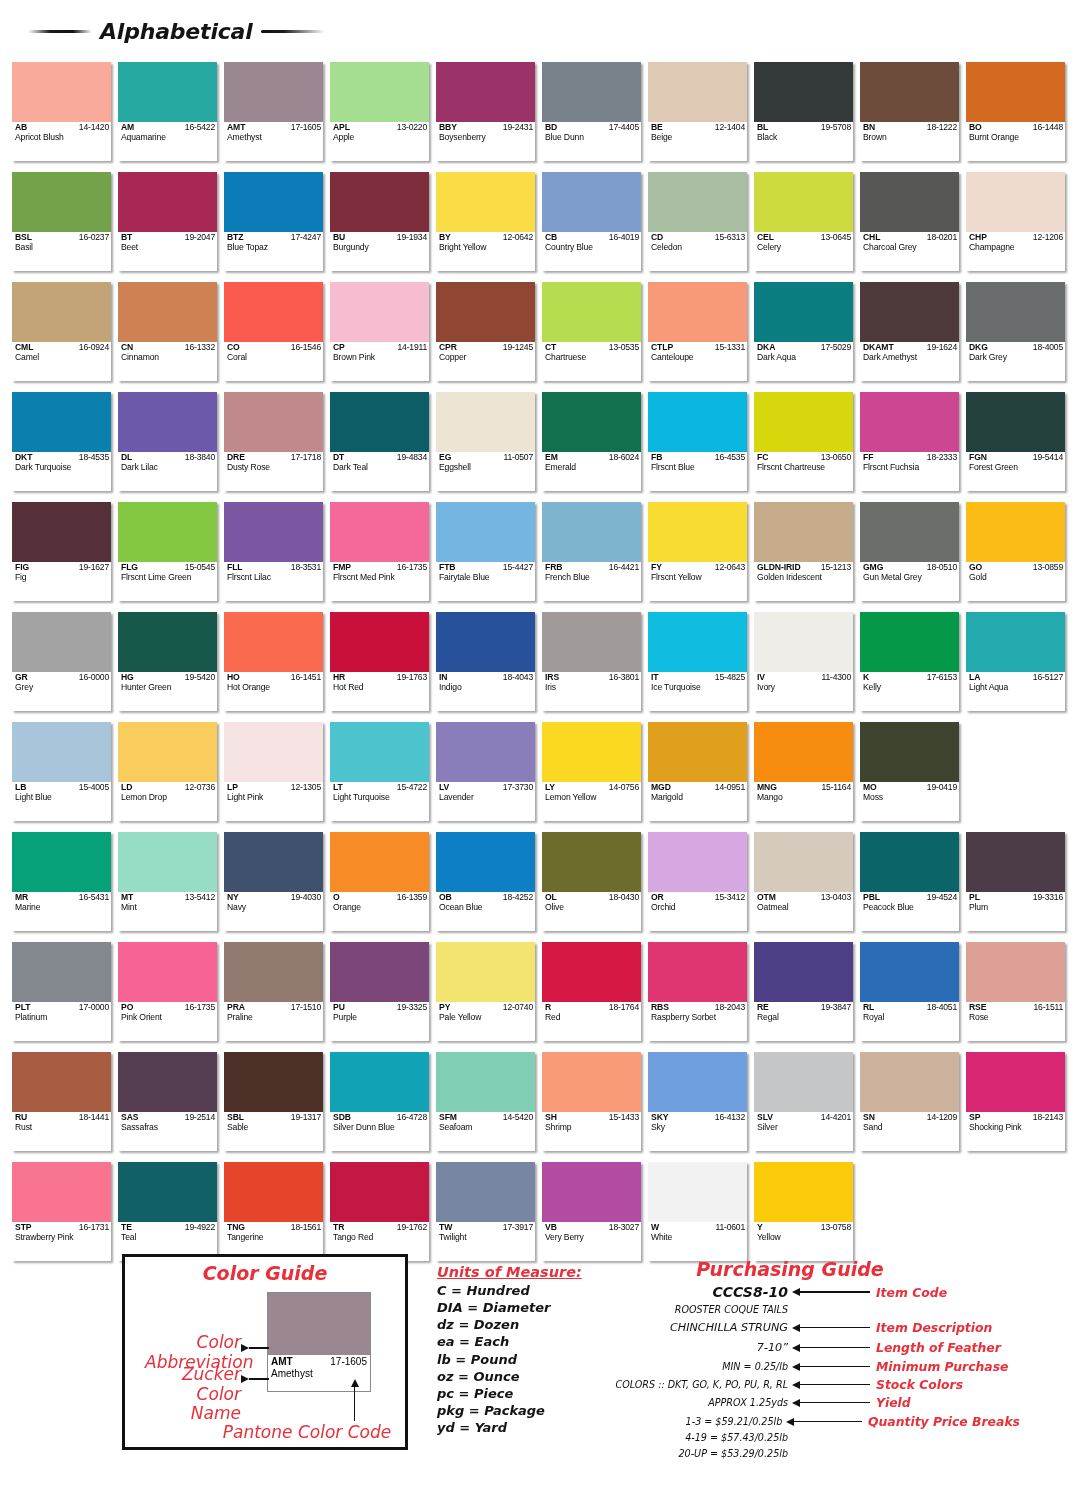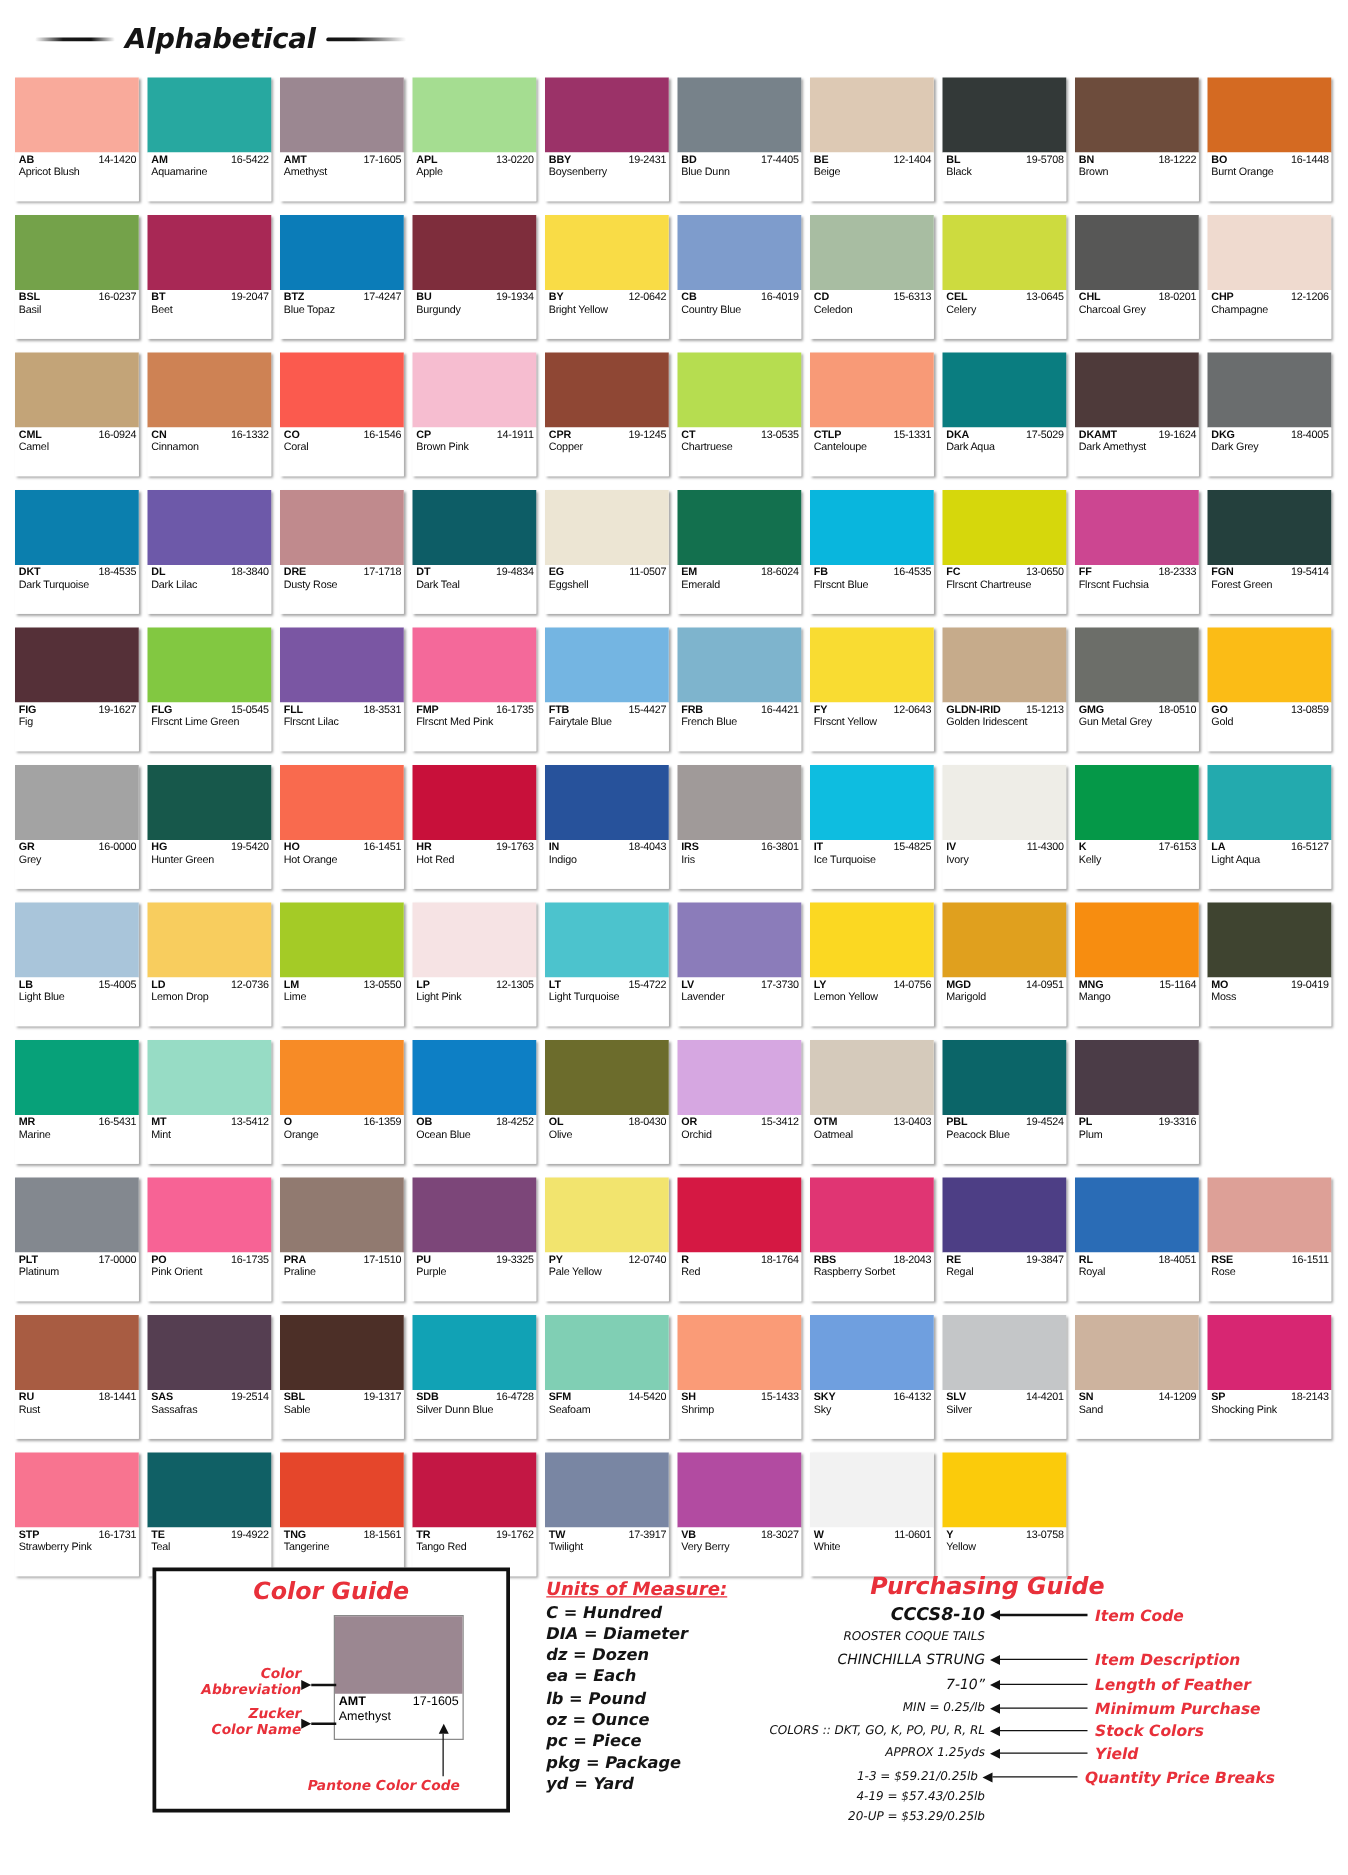--- a/index.html
+++ b/index.html
@@ -124,22 +124,22 @@
     font-size:10px; color:#000;
   }
   #cg-label .abbr { font-weight:bold; }
   #cg-label .lrow2 { font-size:10px; color:#000; margin-top:1px; }
 
   .cg-note {
     position:absolute;
     color:#e8303a;
     font-family:"DejaVu Sans", sans-serif;
     font-style:italic;
-    font-weight:bold;
-    font-size:11px;
+    font-weight:normal;
+    font-size:17px;
     line-height:1.15;
     text-align:right;
   }
   #cg-note-abbr { left:20px; top:76px; width:96px; }
   #cg-note-zname { left:28px; top:108px; width:88px; }
   #cg-note-pantone { left:88px; top:166px; width:188px; text-align:center; }
 
   .arrow-h {
     position:absolute;
     height:8px;
@@ -895,30 +895,20 @@
         <div class="chip" style="background:#f8cd5e"></div>
         <div class="label">
           <div class="lrow1">
             <span class="abbr">LD</span>
             <span class="code">12-0736</span>
           </div>
           <div class="lrow2">Lemon Drop</div>
         </div>
       </div>
       <div class="swatch">
-        <div class="chip" style="background:#a4cb26"></div>
-        <div class="label">
-          <div class="lrow1">
-            <span class="abbr">LM</span>
-            <span class="code">13-0550</span>
-          </div>
-          <div class="lrow2">Lime</div>
-        </div>
-      </div>
-      <div class="swatch">
         <div class="chip" style="background:#f6e3e4"></div>
         <div class="label">
           <div class="lrow1">
             <span class="abbr">LP</span>
             <span class="code">12-1305</span>
           </div>
           <div class="lrow2">Light Pink</div>
         </div>
       </div>
       <div class="swatch">
@@ -994,20 +984,30 @@
         </div>
       </div>
       <div class="swatch">
         <div class="chip" style="background:#97dcc5"></div>
         <div class="label">
           <div class="lrow1">
             <span class="abbr">MT</span>
             <span class="code">13-5412</span>
           </div>
           <div class="lrow2">Mint</div>
+        </div>
+      </div>
+      <div class="swatch">
+        <div class="chip" style="background:#40506f"></div>
+        <div class="label">
+          <div class="lrow1">
+            <span class="abbr">NY</span>
+            <span class="code">19-4030</span>
+          </div>
+          <div class="lrow2">Navy</div>
         </div>
       </div>
       <div class="swatch">
         <div class="chip" style="background:#f78b26"></div>
         <div class="label">
           <div class="lrow1">
             <span class="abbr">O</span>
             <span class="code">16-1359</span>
           </div>
           <div class="lrow2">Orange</div>

